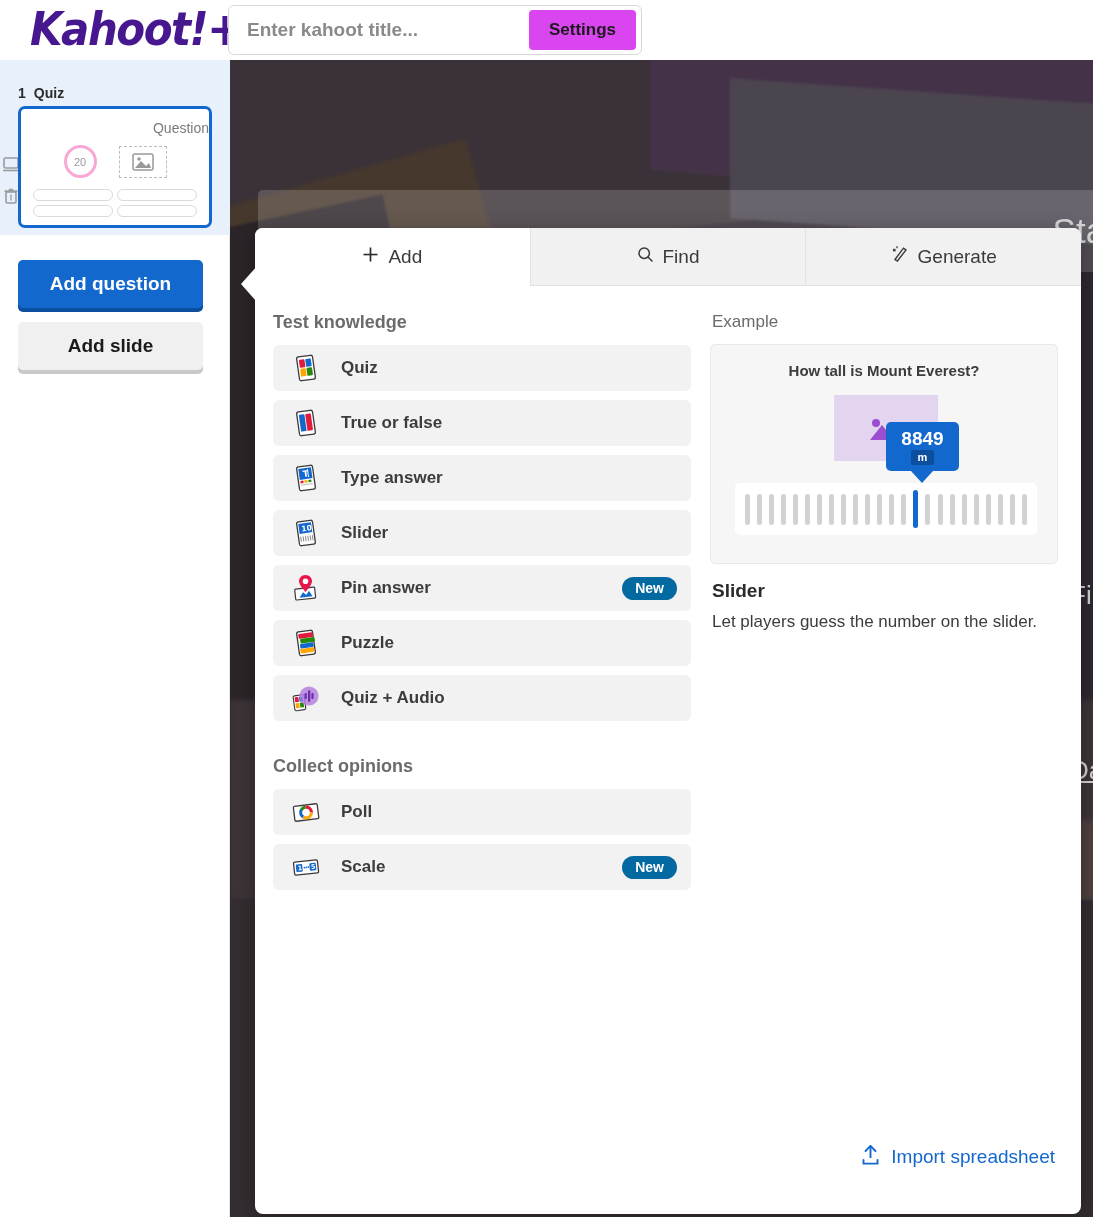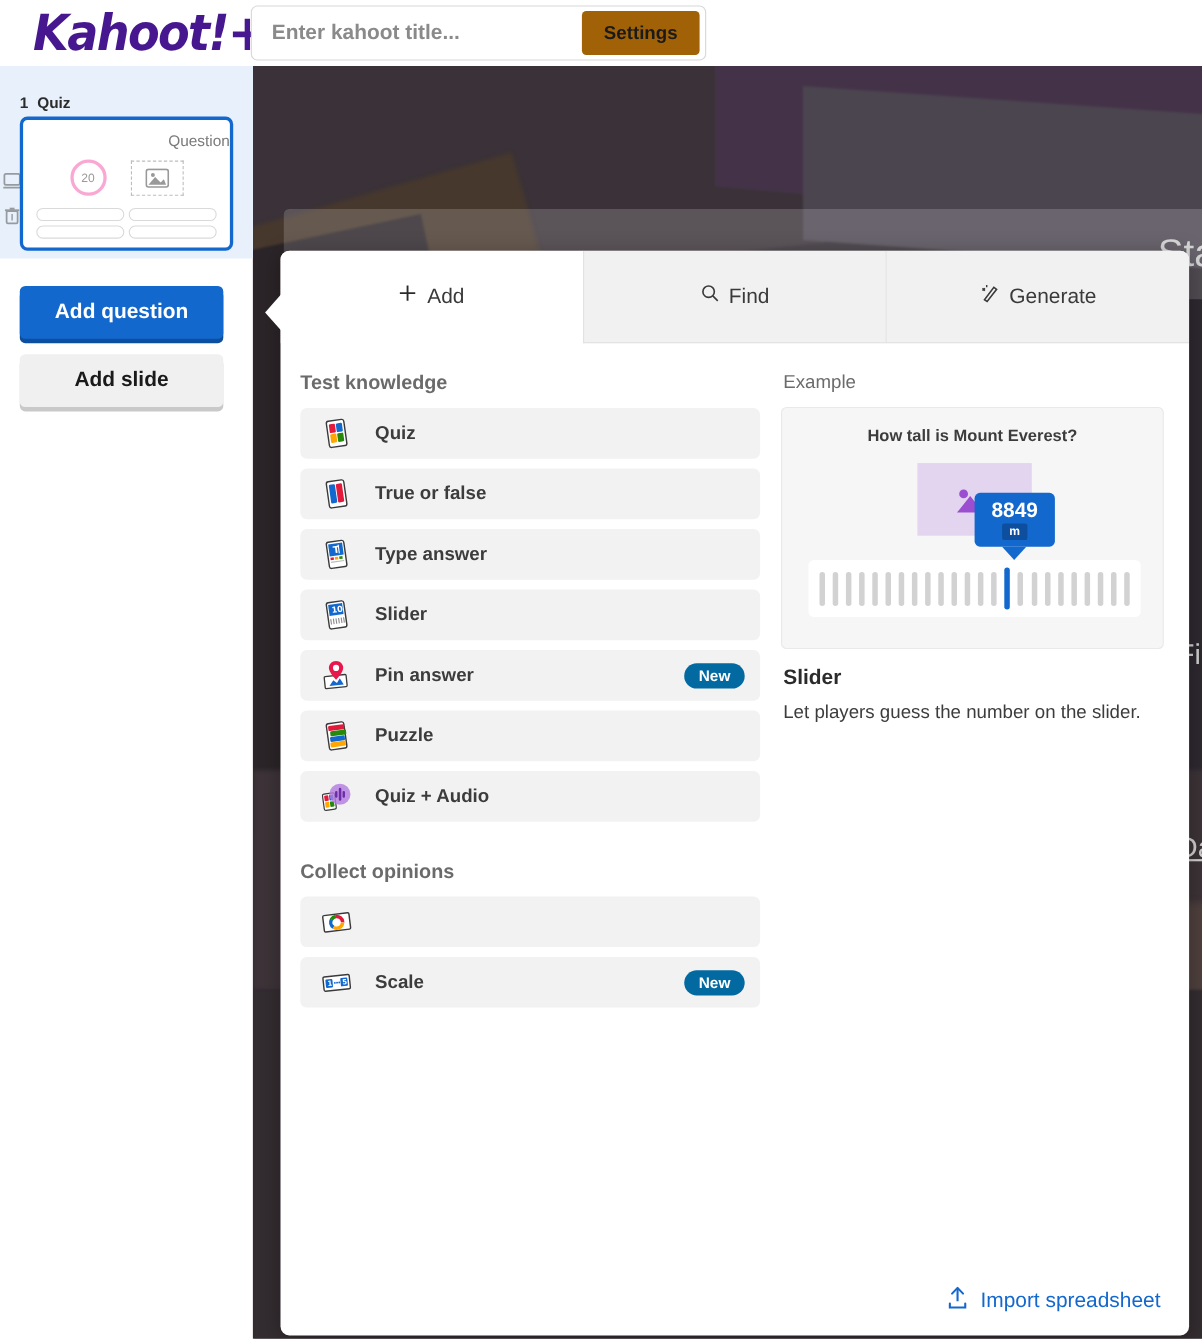--- a/index.html
+++ b/index.html
@@ -35,21 +35,21 @@
   }
   .title-input {
     flex: 1; height: 100%; border: 0; outline: 0;
     padding: 0 18px; font-size: 19px; font-weight: 700;
     color: #333; font-family: "Liberation Sans", sans-serif;
     background: transparent;
   }
   .title-input::placeholder { color: #8a8a8a; font-weight: 700; }
   .settings-btn {
     height: 40px; margin-right: 5px; padding: 0 20px;
-    background: #a16207; border: 0; border-radius: 4px;
+    background: #d946ef; border: 0; border-radius: 4px;
     font-size: 17px; font-weight: 700; color: #1a1a1a;
     font-family: "Liberation Sans", sans-serif; cursor: pointer;
   }
 
   
   .sidebar {
     position: absolute; left: 0; top: 60px;
     width: 230px; height: 1157px;
     background: #ffffff; border-right: 1px solid #e6e6e6;
   }
@@ -176,21 +176,21 @@
     overflow: hidden;
   }
   .modal-pointer {
     position: absolute; left: 241px; top: 266px;
     width: 0; height: 0;
     border-top: 18px solid transparent;
     border-bottom: 18px solid transparent;
     border-right: 16px solid #ffffff;
     z-index: 5;
   }
-  .tabs { display: flex; height: 84px; }
+  .tabs { display: flex; height: 58px; }
   .tab {
     flex: 1; display: flex; align-items: center; justify-content: center;
     gap: 9px; font-size: 19px; color: #3a3a3a; cursor: pointer;
     background: #f1f1f1; border-bottom: 1px solid #e2e2e2;
     border-left: 1px solid #e2e2e2;
     font-family: "Liberation Sans", sans-serif;
   }
   .tab:first-child { border-left: 0; }
   .tab.active { background: #ffffff; border-bottom: 1px solid transparent; }
 
@@ -517,20 +517,21 @@
             <svg width="30" height="30" viewBox="0 0 30 30">
               <g transform="rotate(-7 15 15)">
                 <rect x="3" y="8" width="24" height="15" rx="1.2" fill="#fff" stroke="#3a3a3a" stroke-width="1.3"></rect>
                 <circle cx="15" cy="15.5" r="5.4" fill="none" stroke="#E21B3C" stroke-width="3.2" stroke-dasharray="9 25" transform="rotate(-90 15 15.5)"></circle>
                 <circle cx="15" cy="15.5" r="5.4" fill="none" stroke="#FFA602" stroke-width="3.2" stroke-dasharray="11 23" transform="rotate(10 15 15.5)"></circle>
                 <circle cx="15" cy="15.5" r="5.4" fill="none" stroke="#1368CE" stroke-width="3.2" stroke-dasharray="8 26" transform="rotate(130 15 15.5)"></circle>
                 <circle cx="15" cy="15.5" r="5.4" fill="none" stroke="#26890C" stroke-width="3.2" stroke-dasharray="5 29" transform="rotate(215 15 15.5)"></circle>
               </g>
             </svg>
           </span>
+          <span class="q-label">Poll</span>
         </div>
 
         <div class="q-item">
           <span class="q-icon">
             <svg width="30" height="30" viewBox="0 0 30 30">
               <g transform="rotate(-6 15 15)">
                 <rect x="3" y="9" width="24" height="13" rx="1.2" fill="#fff" stroke="#3a3a3a" stroke-width="1.3"></rect>
                 <rect x="5" y="11.6" width="6.4" height="7.6" rx="1" fill="#1368CE"></rect>
                 <text x="6.6" y="17.6" font-family="DejaVu Sans" font-size="6.4" font-weight="bold" fill="#fff">1</text>
                 <rect x="18.6" y="11.6" width="6.4" height="7.6" rx="1" fill="#1368CE"></rect>

